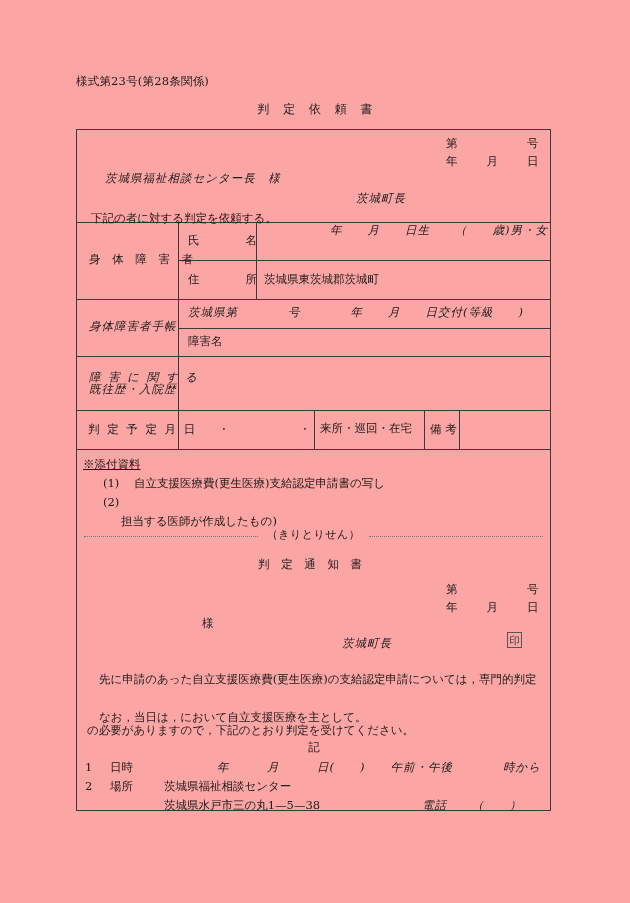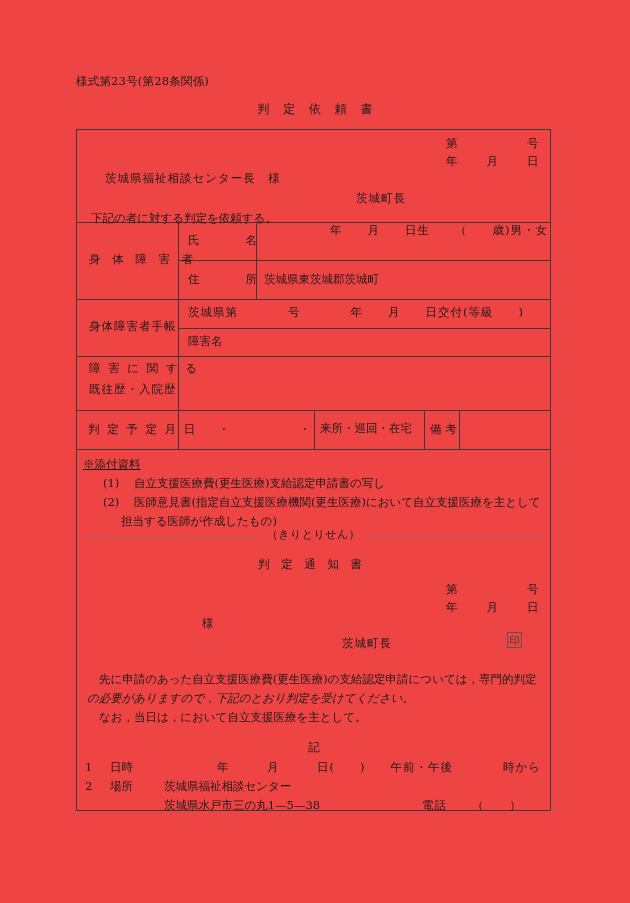--- a/index.html
+++ b/index.html
@@ -11,21 +11,21 @@
     width: 630px;
     height: 903px;
     position: relative;
     font-family: "DejaVu Serif", "Liberation Serif", serif;
     color: #1a1a1a;
     -webkit-font-smoothing: antialiased;
   }
   .page {
     position: absolute;
     inset: 0;
-    background: #ef4444;
+    background: #fca5a5;
   }
 
   
   .form-no {
     position: absolute;
     left: 76px;
     top: 74px;
     font-size: 11.5px;
     letter-spacing: .2px;
     white-space: nowrap;
@@ -52,21 +52,21 @@
     box-sizing: border-box;
   }
 
   
   .t {
     position: absolute;
     font-size: 11.5px;
     line-height: 1.25;
     white-space: nowrap;
   }
-  .sp1 { letter-spacing: 1px; }
+  .sp1 { letter-spacing: 1px; font-style: italic; }
   .sp2 { letter-spacing: 2px; }
   .sp4 { letter-spacing: 4px; }
 
   
   .hline {
     position: absolute;
     height: 0;
     border-top: 1px solid #3a3a3a;
   }
   .vline {
@@ -146,50 +146,49 @@
     <div class="t" style="left:111px; top:103px;">氏　　　　名</div>
     <div class="t sp1" style="left:253px; top:93px;">年　　月　　日生　　（　　歳)男・女</div>
 
     <div class="t" style="left:111px; top:142px;">住　　　　所</div>
     <div class="t" style="left:187px; top:142px;">茨城県東茨城郡茨城町</div>
 
     <div class="t sp1" style="left:12px; top:189px;">身体障害者手帳</div>
     <div class="t sp1" style="left:111px; top:175px;">茨城県第　　　　号　　　　年　　月　　日交付(等級　　)</div>
     <div class="t" style="left:111px; top:204px;">障害名</div>
 
-    <div class="t sp2" style="left:12px; top:231px;">障 害 に 関 す る</div>
+    <div class="t sp2" style="left:12px; top:240px;font-style:italic;">障 害 に 関 す る</div>
     <div class="t sp1" style="left:12px; top:252px;">既往歴・入院歴</div>
 
     <div class="t sp2" style="left:11px; top:292px;">判 定 予 定 月 日</div>
     <div class="t sp2" style="left:141px; top:292px;">・　　　　　・</div>
     <div class="t" style="left:243px; top:292px;font-family:Liberation Mono, monospace;">来所・巡回・在宅</div>
     <div class="t" style="left:353px; top:292px;">備 考</div>
 
     <div class="t" style="left:6px; top:327px;text-decoration:underline;">※添付資料</div>
 
     <div class="t" style="left:26px; top:346px;">(1)</div>
     <div class="t" style="left:57px; top:346px;">自立支援医療費(更生医療)支給認定申請書の写し</div>
 
     <div class="t" style="left:26px; top:365px;">(2)</div>
-    <div class="t" style="left:57px; top:365px;">医師意見書(指定自立支援医療機関(更生医療)において自立支援医療を主として</div>
     <div class="t" style="left:44px; top:384px;">担当する医師が作成したもの)</div>
 
     <div class="t sp4" style="left:181px; top:427px;">判 定 通 知 書</div>
 
     <div class="t sp2" style="left:369px; top:452px;">第　　　　　号</div>
     <div class="t sp2" style="left:369px; top:470px;">年　　月　　日</div>
 
     <div class="t" style="left:125px; top:486px;">様</div>
 
     <div class="t sp1" style="left:265px; top:506px;">茨城町長</div>
 
     <div class="seal" style="left:430px; top:502px;">印</div>
 
     <div class="t" style="left:22px; top:542px;">先に申請のあった自立支援医療費(更生医療)の支給認定申請については，専門的判定</div>
-    <div class="t" style="left:10px; top:561px;font-style:italic;">の必要がありますので，下記のとおり判定を受けてください。</div>
+    <div class="t" style="left:10px; top:593px;">の必要がありますので，下記のとおり判定を受けてください。</div>
     <div class="t" style="left:22px; top:580px;">なお，当日は，において自立支援医療を主として。</div>
 
     <div class="t" style="left:0; top:610px; width:474px; text-align:center;">
       <span>記</span>
     </div>
 
     <div class="t" style="left:8px; top:630px;">1</div>
     <div class="t" style="left:33px; top:630px;">日時</div>
     <div class="t sp1" style="left:140px; top:630px;text-align:center;">年　　　月　　　日(　　)　　午前・午後　　　　時から</div>
 

